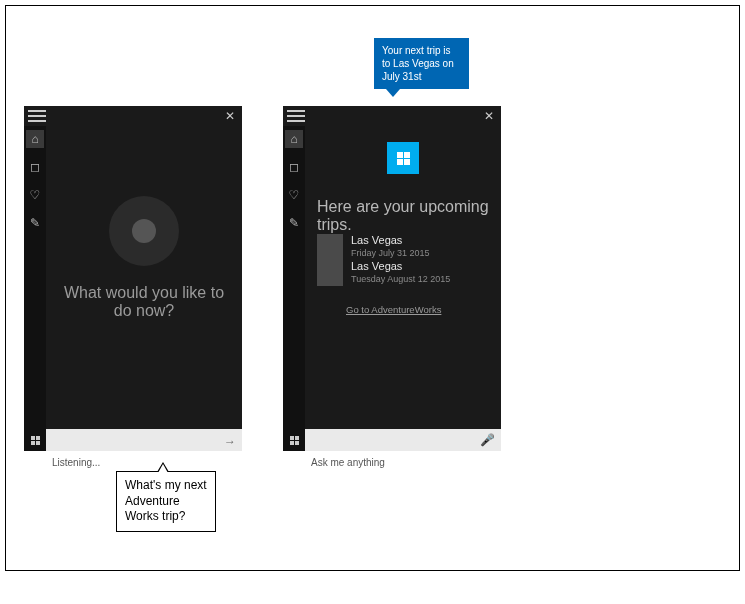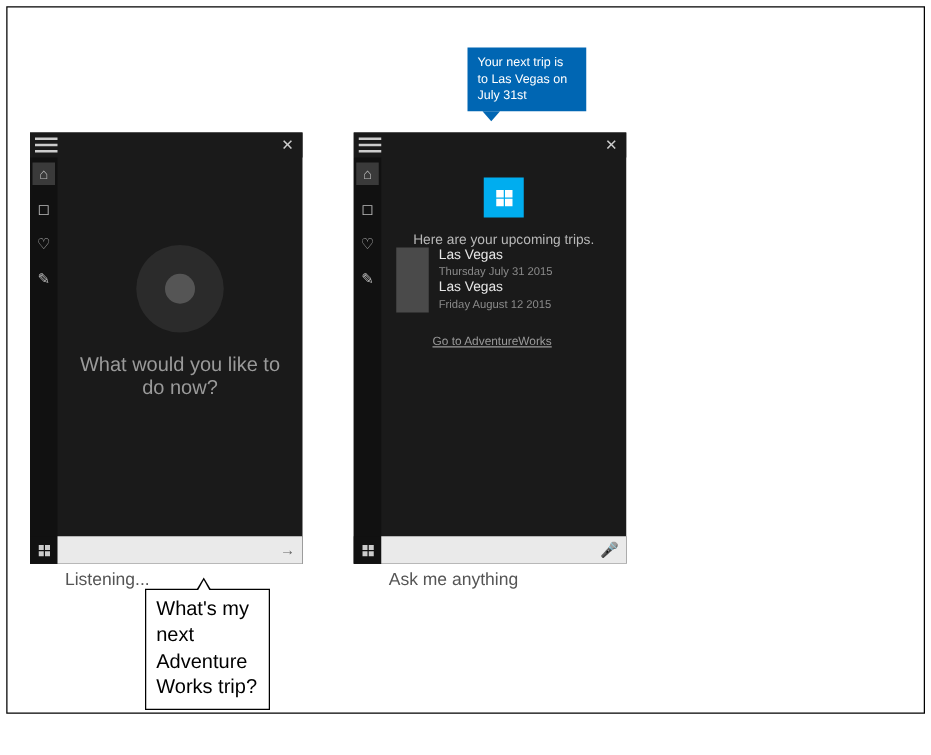--- a/index.html
+++ b/index.html
@@ -100,22 +100,22 @@
     margin-top: 6px;
   }
   .win-logo {
     display: grid;
     grid-template-columns: 6px 6px;
     grid-template-rows: 6px 6px;
     gap: 1px;
   }
   .win-logo div { background: #fff; }
   .heading {
-    margin-top: 12px;
-    font-size: 11px;
+    margin-top: 24px;
+    font-size: 16px;
     color: #b8b8b8;
   }
   .trip {
     width: 100%;
     display: flex;
     gap: 8px;
     margin-top: 0;
     align-items: flex-start;
     cursor: pointer;
   }
@@ -151,21 +151,21 @@
   }
   .start-btn .win-small div { background: #ccc; }
   .searchbox {
     flex: 1;
     background: #eaeaea;
     display: flex;
     align-items: center;
     padding: 0 6px;
     justify-content: space-between;
   }
-  .searchbox .sb-text { font-size: 14px; color: #555; margin-top: 45px; }
+  .searchbox .sb-text { font-size: 10px; color: #555; margin-top: 45px; }
   .searchbox .sb-icon { font-size: 12px; color: #666; }
 
   
   .blue-bubble {
     position: absolute;
     left: 368px; top: 32px;
     width: 95px;
     background: #0066b3;
     color: #fff;
     font-size: 10px;
@@ -181,21 +181,21 @@
     border-top: 8px solid #0066b3;
   }
 
   
   .white-bubble {
     position: absolute;
     left: 110px; top: 465px;
     width: 100px;
     border: 1px solid #000;
     background: #fff;
-    font-size: 16px;
+    font-size: 12px;
     line-height: 1.3;
     padding: 6px 8px;
   }
   .white-bubble::before {
     content: "";
     position: absolute;
     left: 40px; top: -10px;
     border-left: 6px solid transparent;
     border-right: 6px solid transparent;
     border-bottom: 10px solid #000;
@@ -279,28 +279,28 @@
               <div></div>
               <div></div>
             </div>
         </div>
         <div class="heading">Here are your upcoming trips.</div>
 
         <div class="trip">
           <div class="thumb"></div>
           <div class="tcol">
             <div class="dest">Las Vegas</div>
-            <div class="date">Thursday July 31 2015</div>
+            <div class="date">Friday July 31 2015</div>
           </div>
         </div>
         <div class="trip">
           <div class="thumb"></div>
           <div class="tcol">
             <div class="dest">Las Vegas</div>
-            <div class="date">Friday August 12 2015</div>
+            <div class="date">Tuesday August 12 2015</div>
           </div>
         </div>
 
         <div class="goto-link">Go to AdventureWorks</div>
       </div>
     </div>
     <div class="bottombar">
       <div class="start-btn">
         <div class="win-small">
             <div></div>

